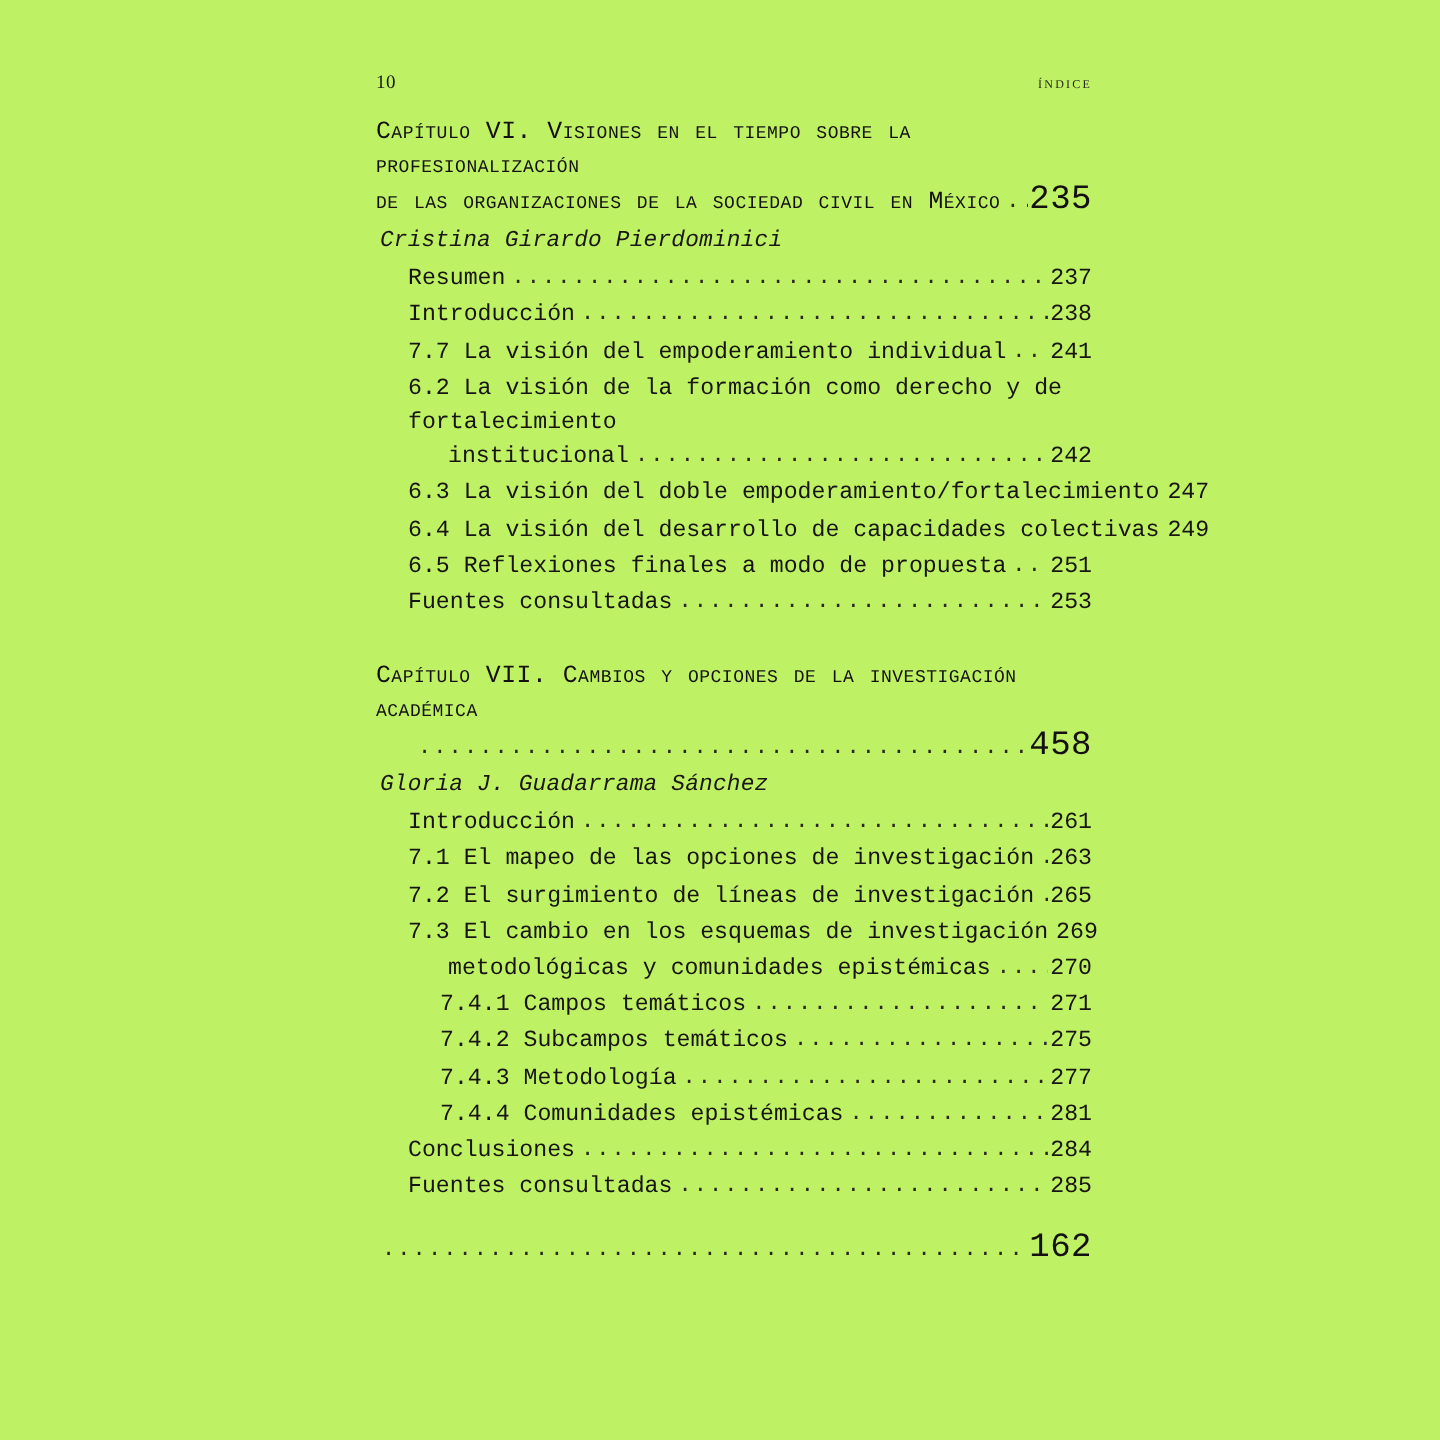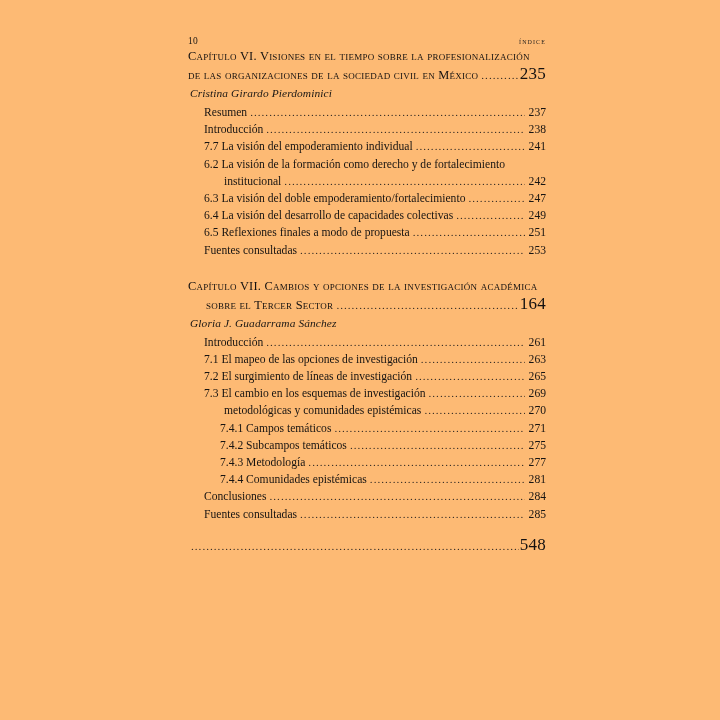--- a/index.html
+++ b/index.html
@@ -12,21 +12,21 @@
     background: #fefefe;
     font-family: "Liberation Serif", "DejaVu Serif", serif;
     color: #15120f;
     overflow: hidden;
   }
 
   .page {
     position: relative;
     width: 720px;
     height: 720px;
-    background: #fdba74;
+    background: #bef264;
   }
 
   
   .running-head {
     position: absolute;
     left: 188px;
     top: 36px;
     width: 358px;
     display: flex;
     justify-content: space-between;
@@ -43,22 +43,23 @@
     font-variant: small-caps;
     text-transform: lowercase;
     color: #2a2520;
   }
   .head-title::first-letter { font-size: 9.2px; }
 
   
   .toc {
     position: absolute;
     left: 188px;
-    top: 48px;
+    top: 58px;
     width: 358px;
+    font-family: Liberation Mono, monospace;
   }
 
   .block { margin: 0; }
 
   
   .chapter {
     font-variant: small-caps;
     font-size: 12.4px;
     letter-spacing: 0.25px;
     line-height: 17.2px;
@@ -216,23 +217,22 @@
       </div>
     </div>
 
     <div class="gap-lg"></div>
 
     <div class="block">
       <div class="chapter">
         <span class="ln">Capítulo VII. Cambios y opciones de la investigación académica</span>
         <span class="ln cont">
           <span class="row">
-            <span class="label">sobre el Tercer Sector</span>
             <span class="leader">..................................................................................................</span>
-            <span class="pnum">164</span>
+            <span class="pnum">458</span>
           </span>
         </span>
       </div>
       <div class="author">Gloria J. Guadarrama Sánchez</div>
 
       <div class="entry">
         <span class="row">
           <span class="label">Introducción</span>
           <span class="leader">..................................................................................................</span>
           <span class="pnum">261</span>
@@ -321,19 +321,19 @@
         </span>
       </div>
     </div>
 
     <div class="gap-md"></div>
 
     <div class="chapter">
       <span class="ln">
         <span class="row">
           <span class="leader">..................................................................................................</span>
-          <span class="pnum">548</span>
+          <span class="pnum">162</span>
         </span>
       </span>
     </div>
 
   </div>
 </div>
 
 </body></html>

